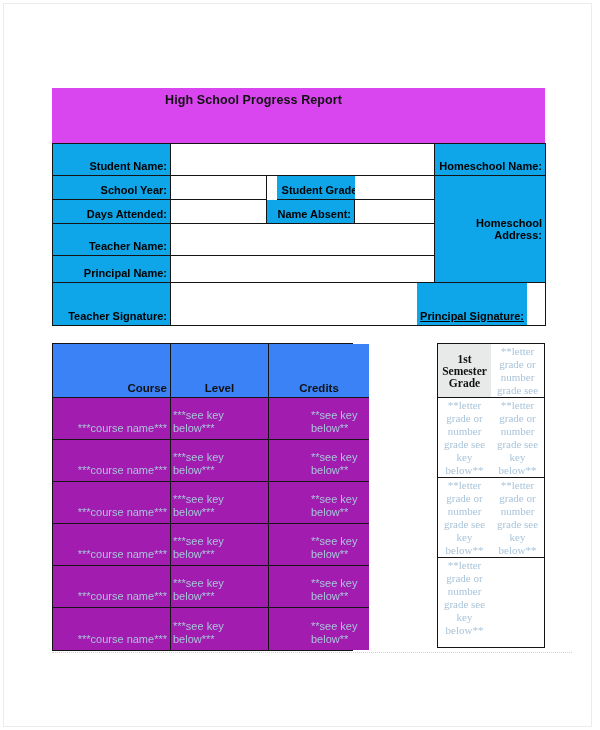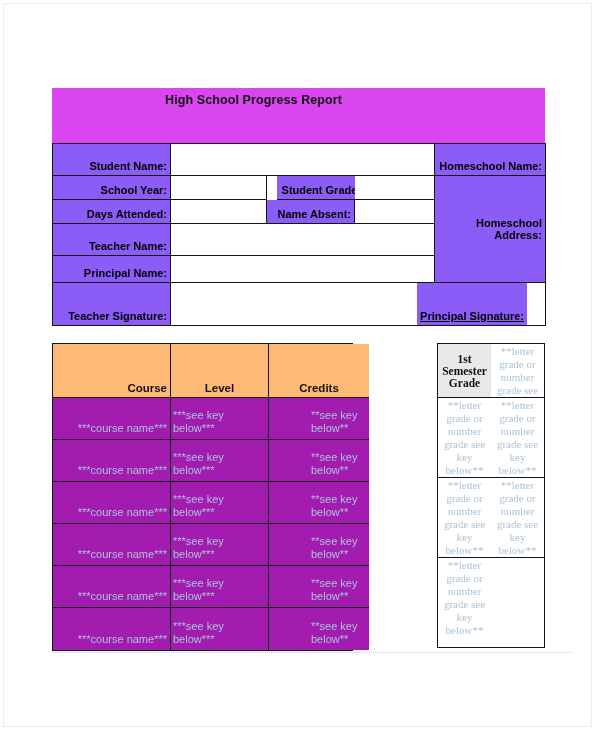--- a/index.html
+++ b/index.html
@@ -6,39 +6,39 @@
   body { background:#fff; font-family:"Liberation Sans", sans-serif; }
   .page { position:relative; width:600px; height:730px; background:#ffffff; overflow:hidden; }
   .page-frame { position:absolute; left:3px; top:3px; width:589px; height:724px; border:1px solid #ececec; pointer-events:none; }
 
   
   .title-band { position:absolute; left:52px; top:88px; width:493px; height:55px; background:#d946ef; }
   .title-text { position:absolute; left:113px; top:5px; font-size:12.5px; font-weight:700; color:#111; letter-spacing:.1px; }
 
   
   .form-table { position:absolute; left:52px; top:143px; width:494px; height:183px; border:1px solid #141414; }
-  .fcell { position:absolute; border-right:1px solid #141414; border-bottom:1px solid #141414; display:flex; background:#8b5cf6; }
+  .fcell { position:absolute; border-right:1px solid #141414; border-bottom:1px solid #141414; display:flex; background:#0ea5e9; }
   .fcell.no-r { border-right:none; }
   .fcell.no-b { border-bottom:none; }
   .lbl { font-size:11px; font-weight:700; color:#000; line-height:12px;
          align-items:flex-end; justify-content:flex-end; text-align:right;
          padding:0 3px 3px 2px; }
   .lbl.v-center { align-items:center; padding-bottom:0; }
   .addr-span { display:inline-block; width:78px; }
   .input { background:#fff; }
 
   
   .course-table { position:absolute; left:52px; top:343px; width:301px; height:308px;
                   border:1px solid #141414; display:grid;
                   grid-template-columns:118px 98px 1fr;
                   grid-template-rows:54px repeat(6, 1fr); }
   .gc { border-right:1px solid #141414; border-bottom:1px solid #141414; display:flex; background:#a21caf; }
   .gc.no-r { border-right:none; }
   .gc.no-b { border-bottom:none; }
-  .th { background:#fdba74; font-size:11.5px; font-weight:700; color:#111;
+  .th { background:#3b82f6; font-size:11.5px; font-weight:700; color:#111;
         align-items:flex-end; padding-bottom:3px; }
   .th.right { justify-content:flex-end; padding-right:3px; }
   .th.center { justify-content:center; }
   .blue { color:#a9c4da; font-size:11px; line-height:13px; }
   .cell-course { align-items:flex-end; justify-content:flex-end; text-align:right; padding:0 3px 4px 2px; }
   .cell-wrap { align-items:flex-end; padding:0 0 4px 2px; }
   .wrap-narrow { display:inline-block; width:70px; text-align:left; }
   .wrap-credits { display:inline-block; width:58px; text-align:left;margin-left:40px; }
 
   

